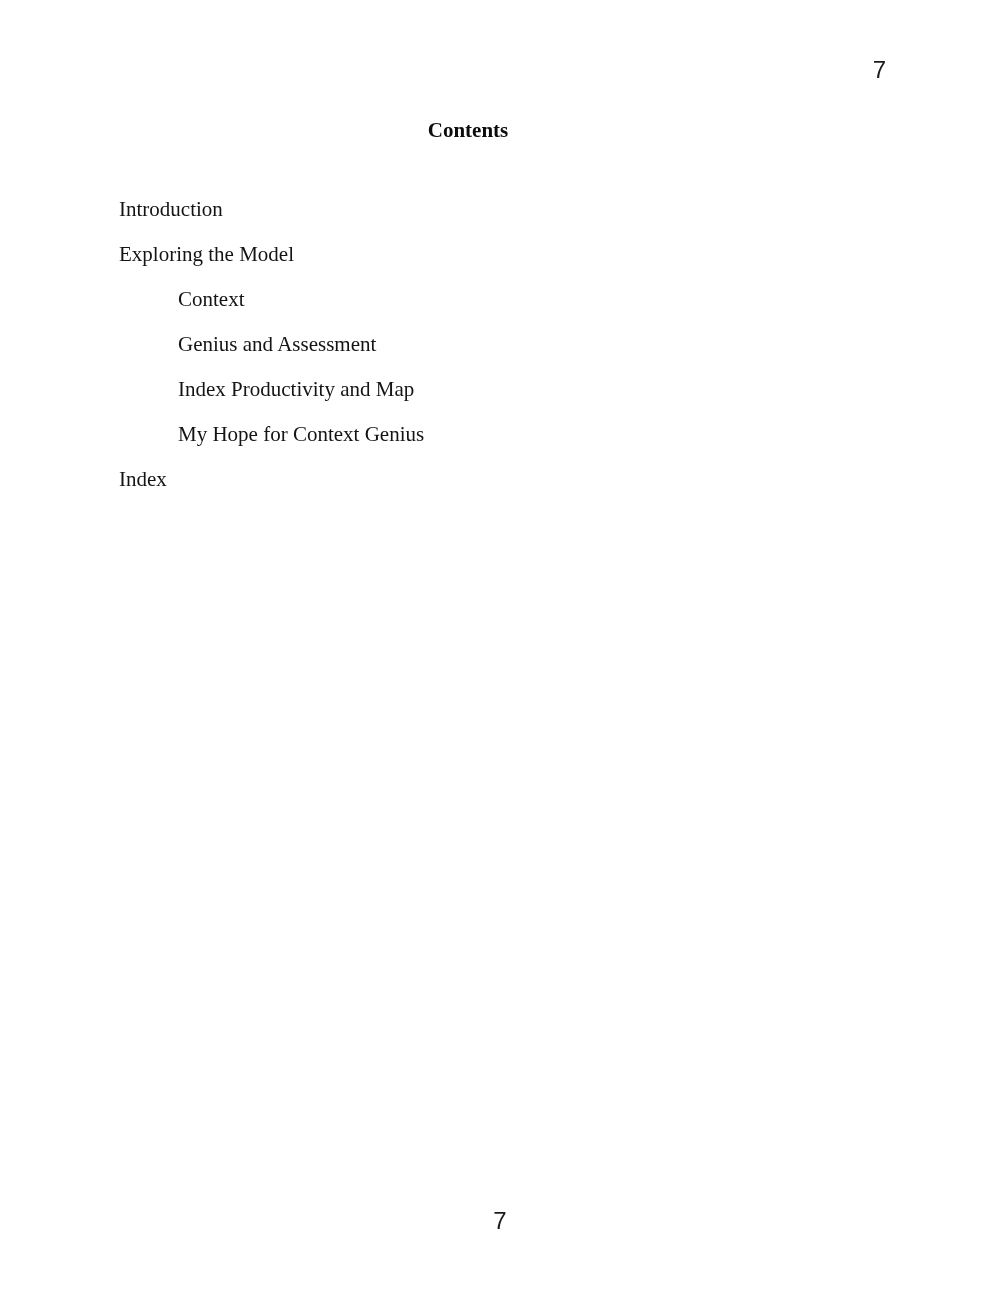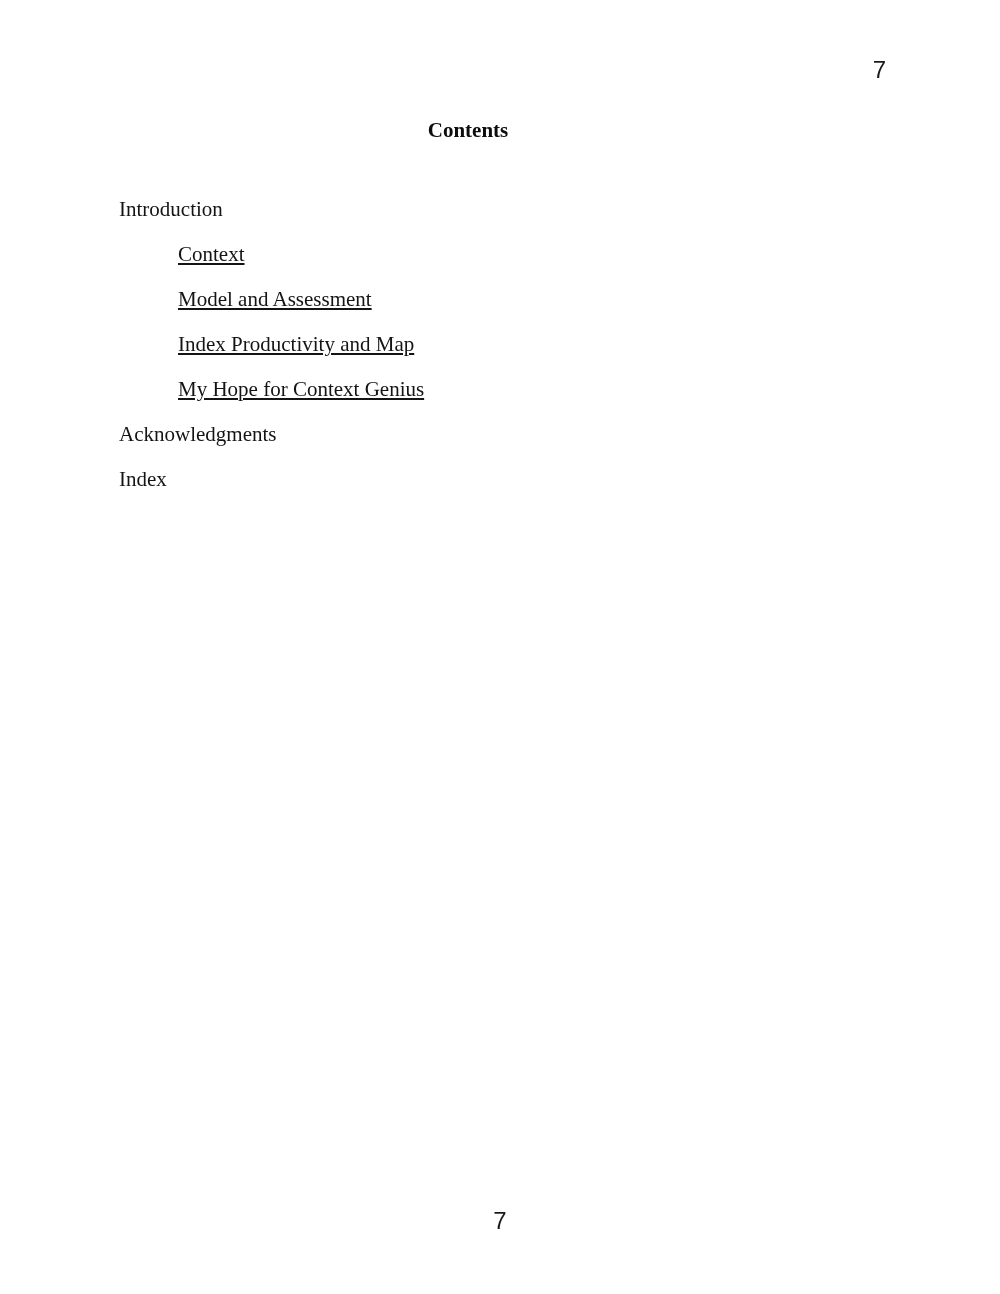--- a/index.html
+++ b/index.html
@@ -53,37 +53,36 @@
   }
   .toc-item {
     font-size: 21px;
     line-height: 26px;
     margin-bottom: 19px;
     white-space: nowrap;
     color: #141414;
   }
   .toc-item.indent {
     margin-left: 59px;
-    text-decoration: underline;
   }
 </style>
 </head>
 <body>
 
 <div class="page">
 
   <div class="pagenum pagenum-top">7</div>
 
   <div class="heading">Contents</div>
 
   <div class="toc">
       <div class="toc-item">Introduction</div>
+      <div class="toc-item">Exploring the Model</div>
       <div class="toc-item indent">Context</div>
-      <div class="toc-item indent">Model and Assessment</div>
+      <div class="toc-item indent">Genius and Assessment</div>
       <div class="toc-item indent">Index Productivity and Map</div>
       <div class="toc-item indent">My Hope for Context Genius</div>
-      <div class="toc-item">Acknowledgments</div>
       <div class="toc-item">Index</div>
     </div>
 
   <div class="pagenum pagenum-bottom">7</div>
 
 </div>
 
 </body></html>

